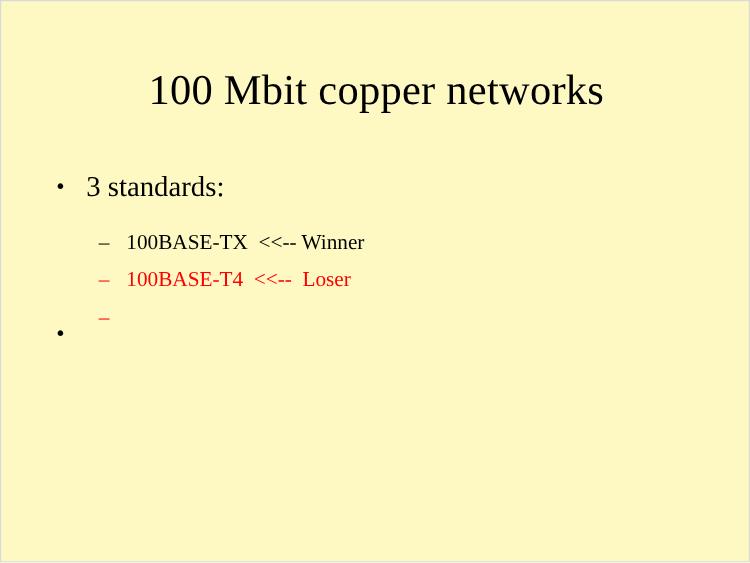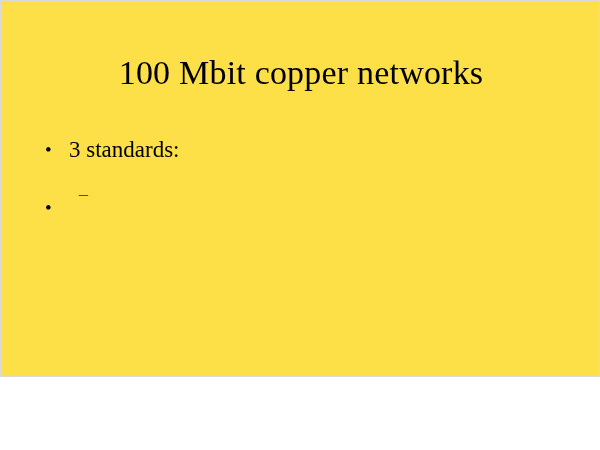--- a/index.html
+++ b/index.html
@@ -10,22 +10,22 @@
   body {
     width: 600px;
     height: 450px;
     overflow: hidden;
     font-family: "Liberation Serif", "DejaVu Serif", serif;
   }
   #slide {
     position: relative;
     box-sizing: border-box;
     width: 600px;
-    height: 377px;
-    background: #fde047;
+    height: 450px;
+    background: #fef9c3;
     border: 1px solid #d9d9d9;
   }
   #slide-title {
     position: absolute;
     left: 0;
     top: 52px;
     width: 600px;
     text-align: center;
     font-size: 34px;
     line-height: 40px;
@@ -87,24 +87,26 @@
 
     <div class="lvl1">
       <span class="bullet-mark">•</span>
       <span class="txt">3 standards:</span>
     </div>
 
     <div class="spacer-row"></div>
 
     <div class="lvl2">
       <span class="bullet-mark">–</span>
+      <span class="txt">100BASE-TX  &lt;&lt;-- Winner</span>
     </div>
 
     <div class="lvl2 red">
       <span class="bullet-mark">–</span>
+      <span class="txt">100BASE-T4  &lt;&lt;--  Loser</span>
     </div>
 
     <div class="lvl2 red">
       <span class="bullet-mark">–</span>
     </div>
 
     <div class="spacer-row"></div>
 
     <div class="lvl1">
       <span class="bullet-mark">•</span>

